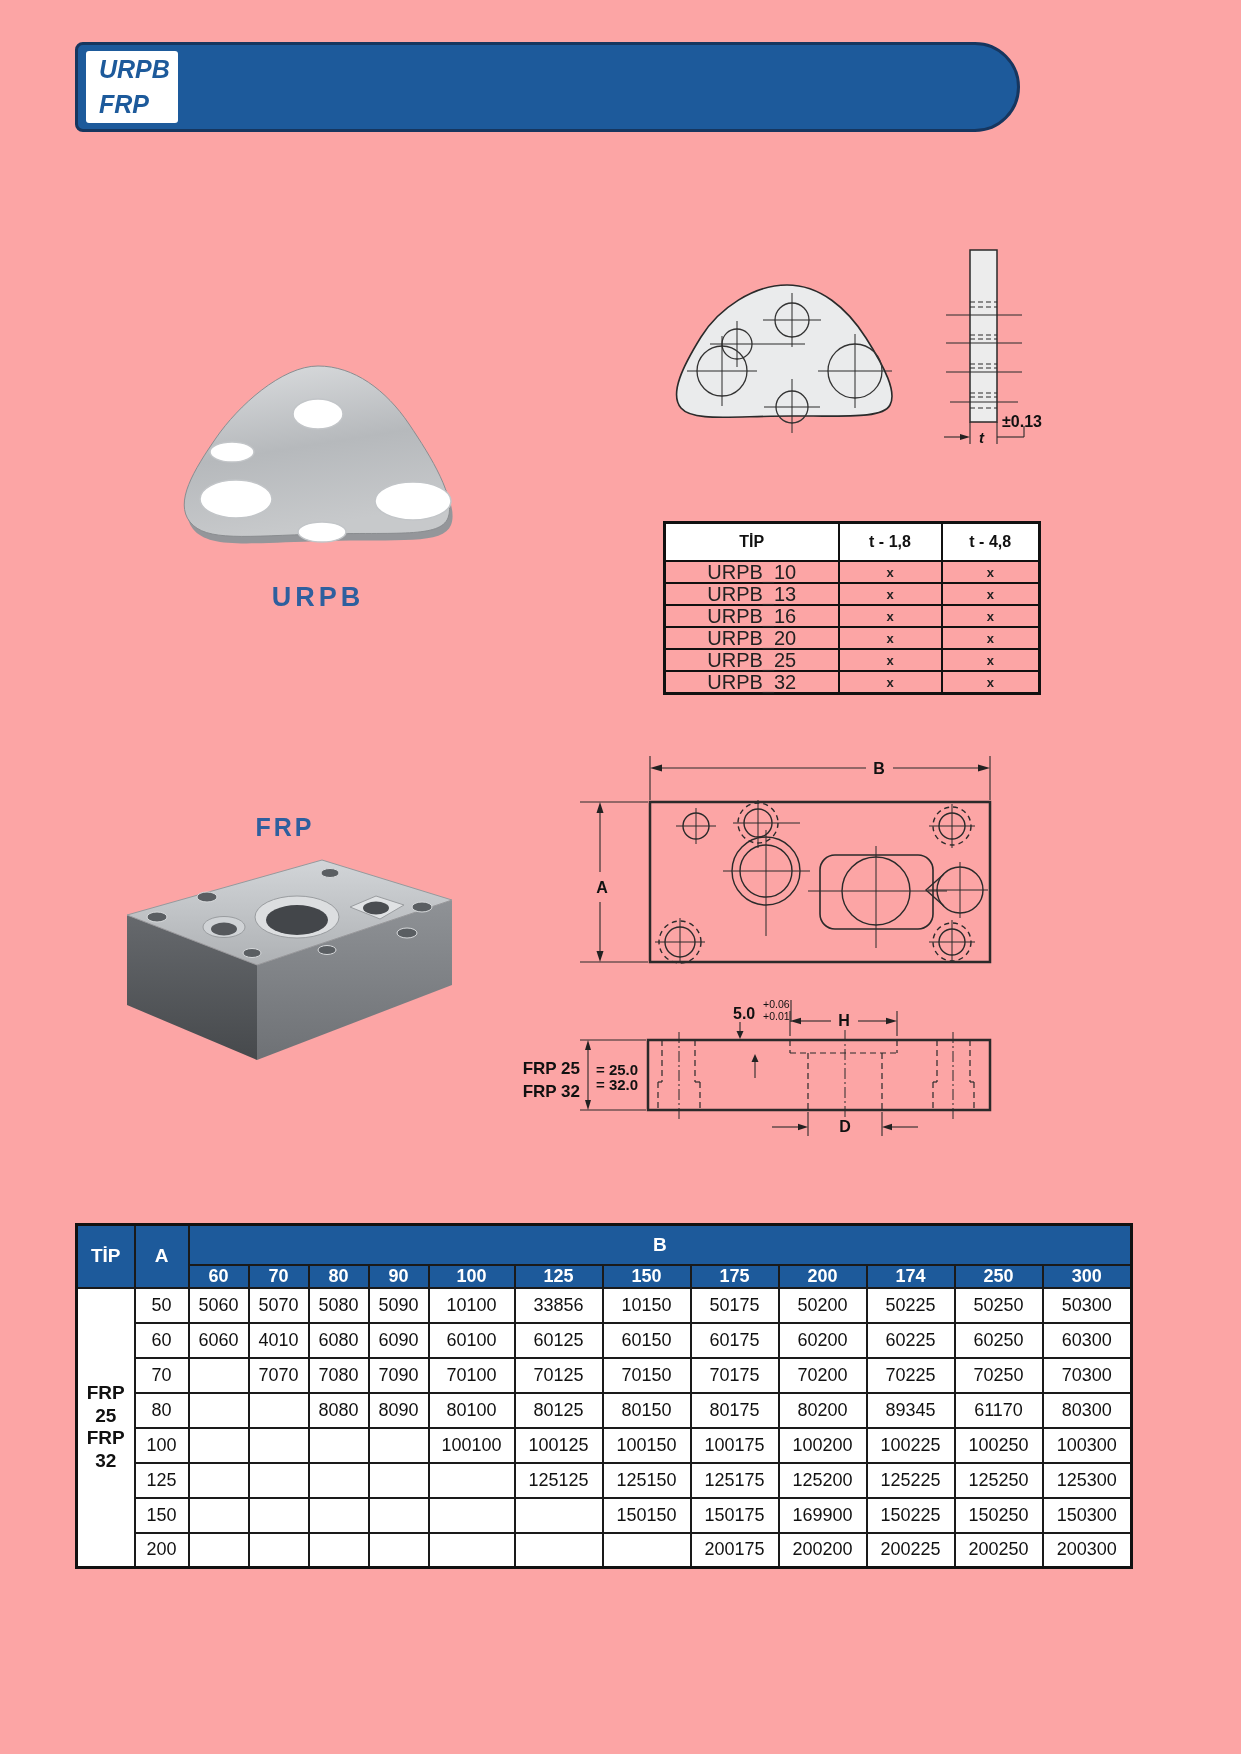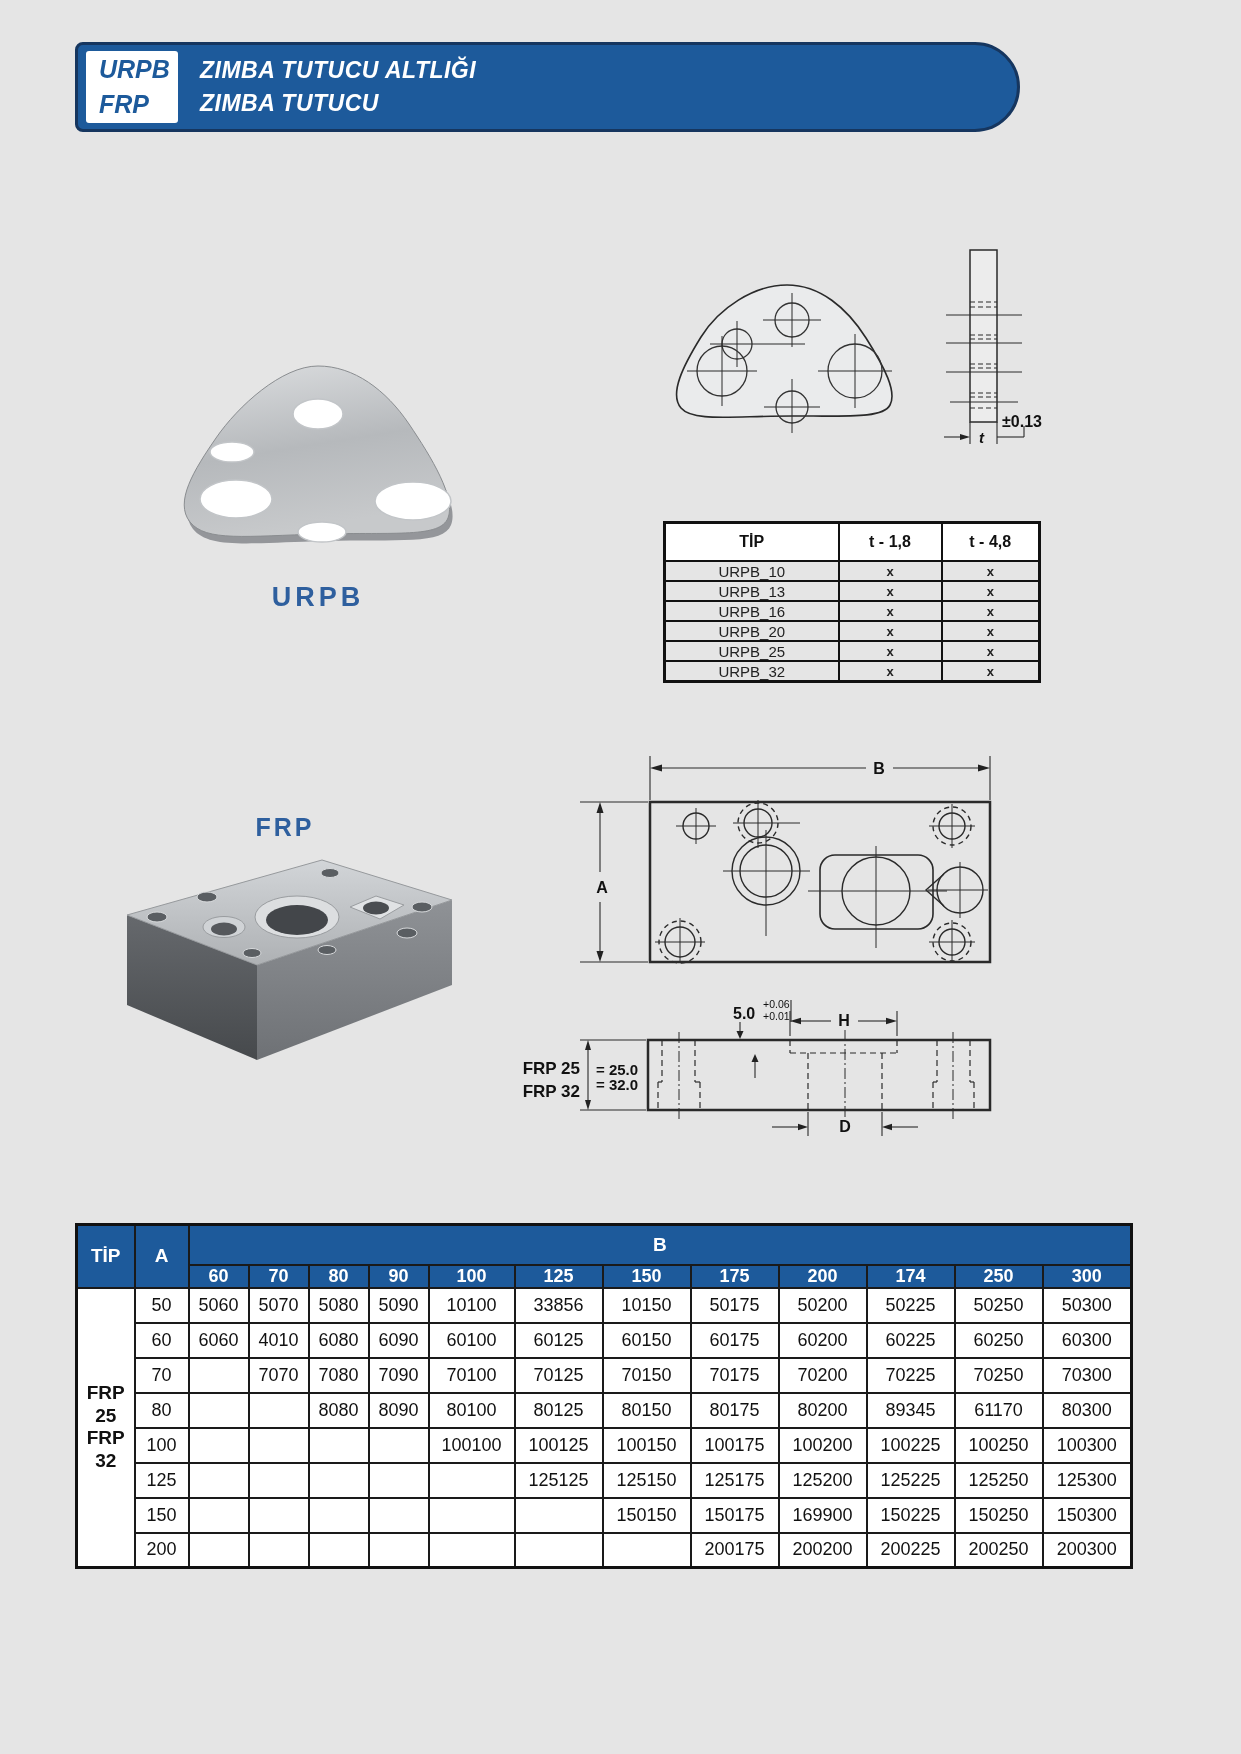--- a/index.html
+++ b/index.html
@@ -1,16 +1,16 @@
 <!DOCTYPE html>
 <html><head>
 <meta charset="utf-8">
 <style>
   html,body{margin:0;padding:0;background:#fff;}
-  .page{position:relative;width:1241px;height:1754px;background:#e5e5e5;overflow:hidden;
+  .page{position:relative;width:1241px;height:1754px;background:#fca5a5;overflow:hidden;
         font-family:"Liberation Sans",sans-serif;}
   .abs{position:absolute;}
 
   
   .banner{position:absolute;left:75px;top:42px;width:939px;height:84px;background:#1d5a9b;
           border:3px solid #16365f;border-radius:8px 46px 46px 8px;display:flex;}
   .banner-codes{margin:6px 0 6px 8px;width:92px;background:#fff;border-radius:3px;
                 display:flex;flex-direction:column;justify-content:center;gap:7px;padding-left:13px;box-sizing:border-box;}
   .banner-code{color:#1d5a9b;font-style:italic;font-weight:bold;font-size:25px;line-height:1.1;}
   .banner-titles{display:flex;flex-direction:column;justify-content:center;gap:8px;padding-left:22px;}
@@ -19,21 +19,21 @@
   
   .product-label{position:absolute;text-align:center;font-weight:bold;color:#2e5f9e;}
   .lbl-urpb{left:238px;top:582px;width:160px;font-size:27px;letter-spacing:4px;}
   .lbl-frp{left:230px;top:813px;width:110px;font-size:25px;letter-spacing:3px;}
 
   
   .urpb-table{position:absolute;left:663px;top:521px;border-collapse:collapse;table-layout:fixed;
               width:375px;border:3px solid #111;}
   .urpb-table th,.urpb-table td{border:2px solid #111;text-align:center;padding:0;}
   .urpb-table th{height:36px;font-size:16px;font-weight:bold;color:#111;background:#fff;}
-  .urpb-table td{height:18px;font-size:15px;color:#222;line-height:1;}
+  .urpb-table td{height:18px;font-size:20px;color:#222;line-height:1;}
   .urpb-table td.xmark{font-weight:bold;font-size:13px;}
 
   
   .size-table{position:absolute;left:75px;top:1223px;width:1055px;border-collapse:collapse;
               table-layout:fixed;border:3px solid #111;}
   .size-table th,.size-table td{border:2px solid #1a1a1a;text-align:center;padding:0;overflow:hidden;}
   .size-table th.blue{background:#1d5a9b;color:#fff;font-weight:bold;}
   .size-table tr.hrow{height:40px;}
   .size-table tr.hrow th{font-size:19px;}
   .size-table tr.subrow th{font-size:18px;}
@@ -47,24 +47,20 @@
 </style>
 </head>
 <body>
 
 <div class="page">
 
   <div class="banner">
     <div class="banner-codes">
       <div class="banner-code">URPB</div>
       <div class="banner-code">FRP</div>
-    </div>
-    <div class="banner-titles">
-      <div class="banner-title">ZIMBA TUTUCU ALTLIĞI</div>
-      <div class="banner-title">ZIMBA TUTUCU</div>
     </div>
   </div>
 
   <svg class="abs" style="left:160px;top:352px" width="320" height="212">
     <defs>
       <linearGradient id="g1" x1="0" y1="0" x2="0.25" y2="1">
         <stop offset="0" stop-color="#dcdee0"></stop>
           <stop offset="0.55" stop-color="#b6b9bc"></stop>
           <stop offset="1" stop-color="#c7c9cb"></stop>
       </linearGradient>

